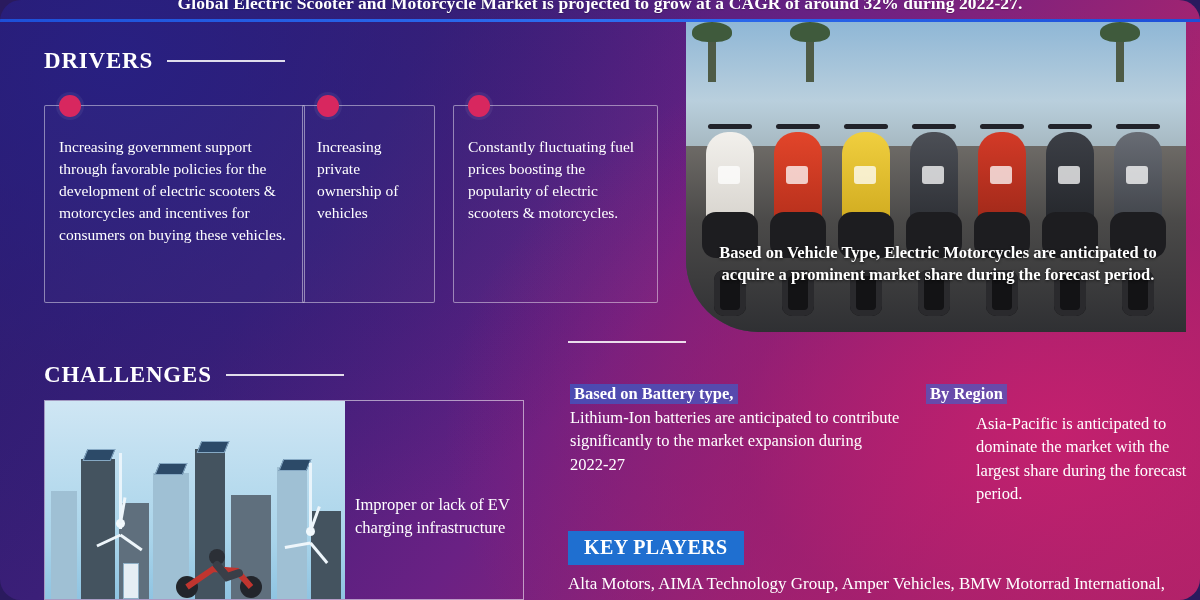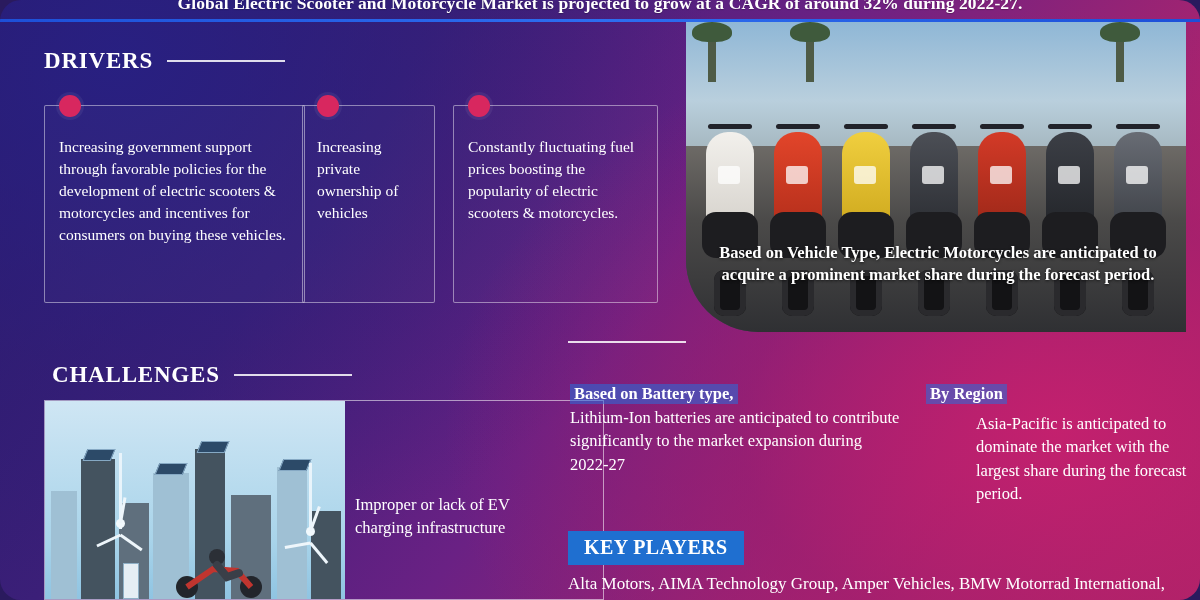--- a/index.html
+++ b/index.html
@@ -66,21 +66,21 @@
   .section-head .rule {
     display: block;
     height: 2px;
     background: #ffffff;
     opacity: 0.85;
   }
 
   #drivers-head { left: 44px; top: 48px; }
   #drivers-head .rule { width: 118px; }
 
-  #challenges-head { left: 52px; top: 362px; }
+  #challenges-head { left: 44px; top: 362px; }
   #challenges-head .rule { width: 118px; }
 
   #segment-head { left: 568px; top: 341px; }
   #segment-head .rule { width: 118px; }
 
   
   .driver-card {
     position: absolute;
     border: 1px solid rgba(255,255,255,0.45);
     border-radius: 2px;
@@ -183,21 +183,21 @@
     font-size: 16.5px;
     line-height: 1.36;
     font-weight: bold;
     text-shadow: 0 1px 3px rgba(0,0,0,0.7);
   }
 
   
   #challenge-card {
     position: absolute;
     left: 44px; top: 400px;
-    width: 560px; height: 200px;
+    width: 480px; height: 200px;
     border: 1px solid rgba(255,255,255,0.55);
     box-sizing: border-box;
     overflow: hidden;
   }
   .city-illustration {
     position: absolute;
     left: 0; top: 0; width: 300px; height: 198px;
     background: linear-gradient(180deg, #cfe6f4 0%, #a9d4ea 70%, #8fc4e2 100%);
     overflow: hidden;
   }

